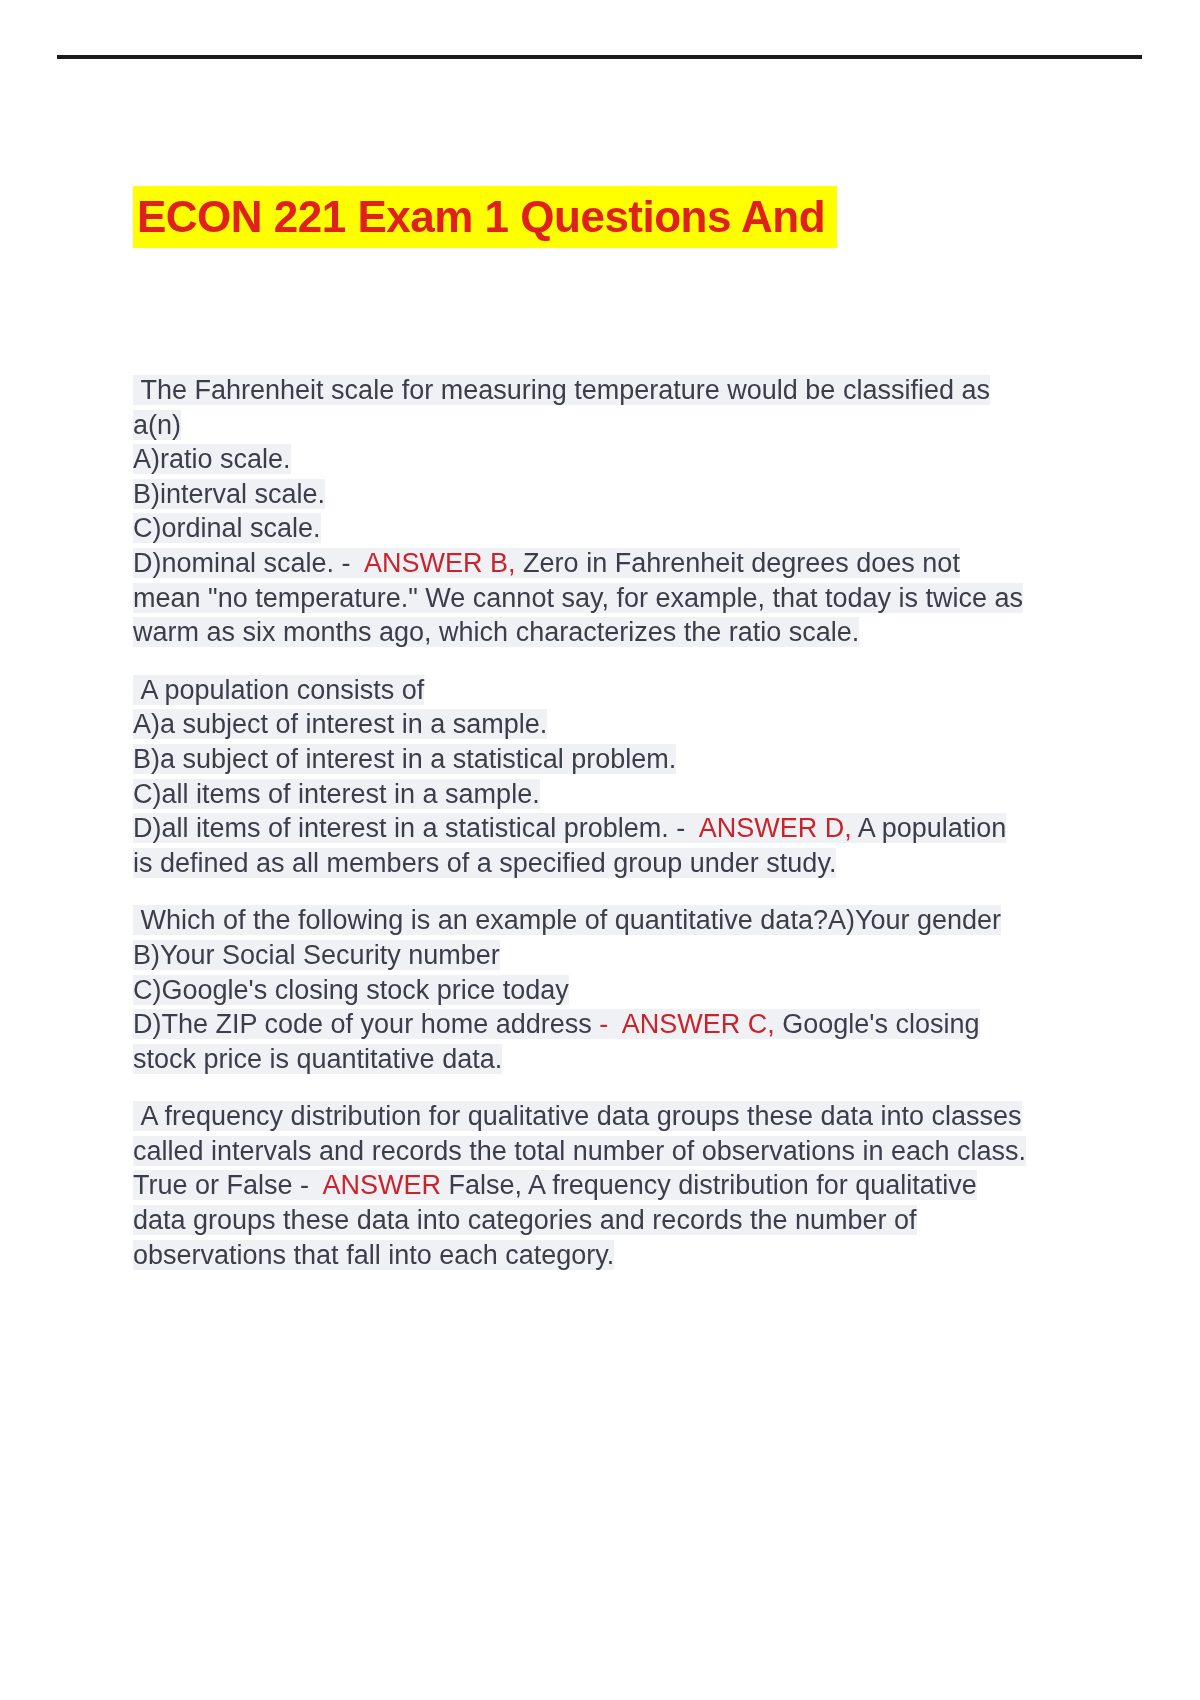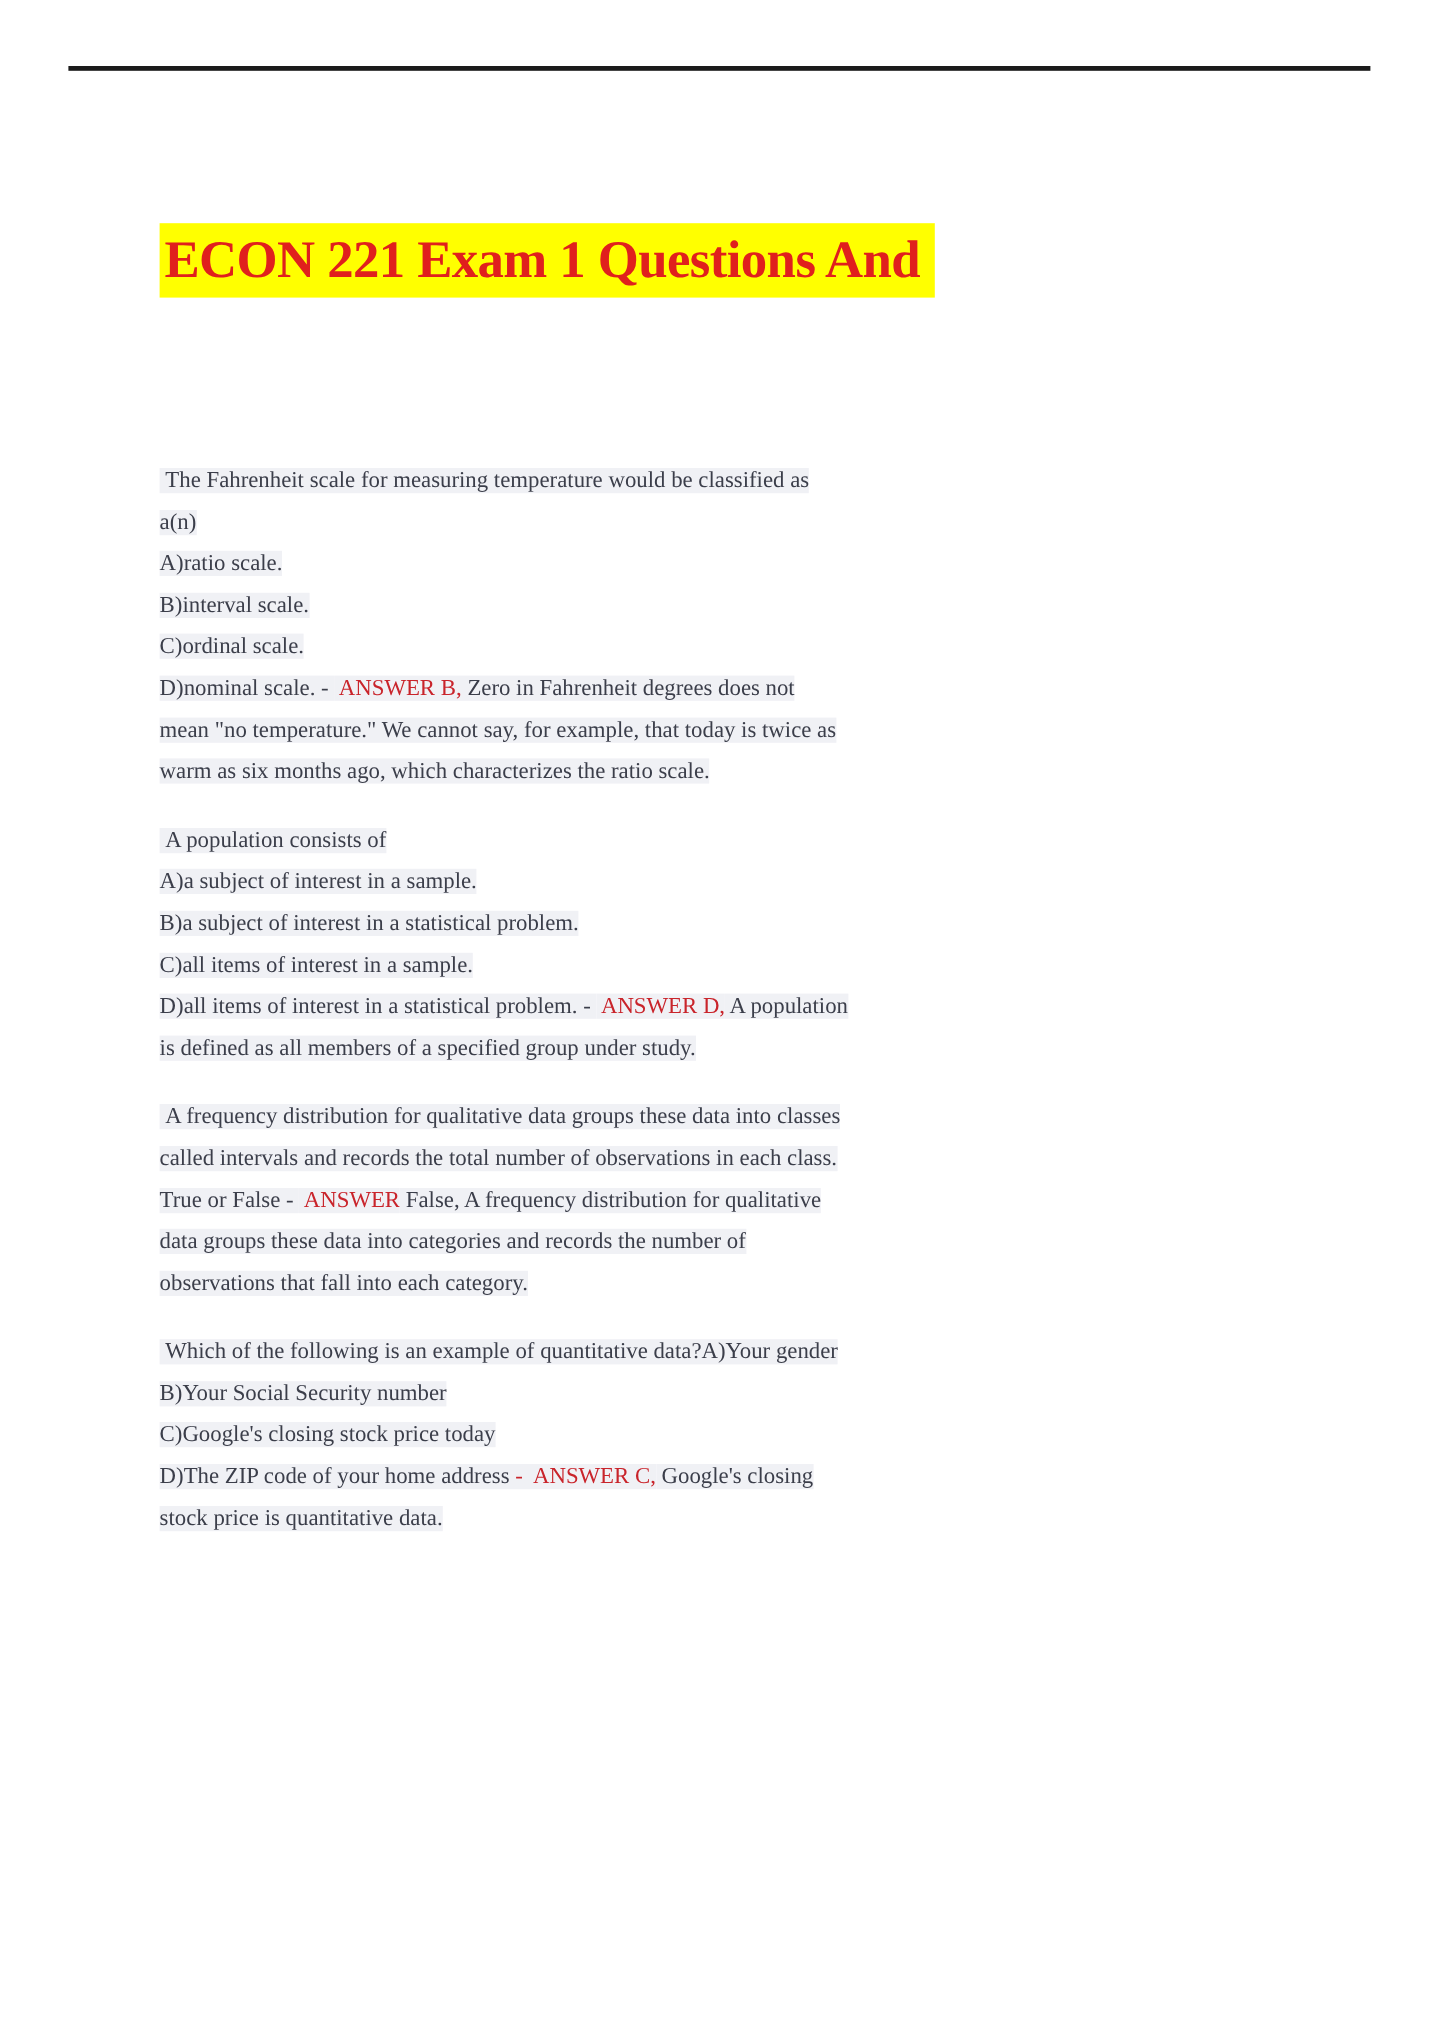--- a/index.html
+++ b/index.html
@@ -12,21 +12,21 @@
     --page-bg:#ffffff;
   }
   *{margin:0;padding:0;box-sizing:border-box;}
   html,body{background:#ffffff;}
   .page{
     position:relative;
     width:1200px;
     height:1660px;
     background:var(--page-bg);
     overflow:hidden;
-    font-family:Liberation Serif, serif;
+    font-family:Liberation Sans, sans-serif;
   }
   .rule{
     position:absolute;
     left:57px;
     width:1085px;
     height:4px;
     background:var(--rule-color);
   }
   .rule-top{top:55px;}
   .rule-bottom{top:1692px;}
@@ -43,23 +43,23 @@
     font-size:44px;
     font-weight:bold;
     line-height:62px;
     letter-spacing:-0.5px;
     padding:0 12px 0 4px;
     white-space:pre;
   }
   .doc-body{
     position:absolute;
     left:133px;
-    top:384px;
+    top:373px;
     width:975px;
-    font-size:19px;
+    font-size:27px;
     line-height:34.6px;
     color:var(--body-text);
   }
   .para{
     margin:0 0 23px 0;
     white-space:pre-wrap;
   }
   .run{
     background:var(--line-highlight);
   }
@@ -86,27 +86,27 @@
 C)ordinal scale.
 D)nominal scale. - </span><span class="run answer"> ANSWER B,</span><span class="run"> Zero in Fahrenheit degrees does not
 mean "no temperature." We cannot say, for example, that today is twice as
 warm as six months ago, which characterizes the ratio scale.</span></p>
       <p class="para"><span class="run"> A population consists of
 A)a subject of interest in a sample.
 B)a subject of interest in a statistical problem.
 C)all items of interest in a sample.
 D)all items of interest in a statistical problem. - </span><span class="run answer"> ANSWER D,</span><span class="run"> A population
 is defined as all members of a specified group under study.</span></p>
+      <p class="para"><span class="run"> Which of the following is an example of quantitative data?A)Your gender
+B)Your Social Security number
+C)Google's closing stock price today
+D)The ZIP code of your home address</span><span class="run answer"> -  ANSWER C,</span><span class="run"> Google's closing
+stock price is quantitative data.</span></p>
       <p class="para"><span class="run"> A frequency distribution for qualitative data groups these data into classes
 called intervals and records the total number of observations in each class.
 True or False - </span><span class="run answer"> ANSWER</span><span class="run"> False, A frequency distribution for qualitative
 data groups these data into categories and records the number of
 observations that fall into each category.</span></p>
-      <p class="para"><span class="run"> Which of the following is an example of quantitative data?A)Your gender
-B)Your Social Security number
-C)Google's closing stock price today
-D)The ZIP code of your home address</span><span class="run answer"> -  ANSWER C,</span><span class="run"> Google's closing
-stock price is quantitative data.</span></p>
     </div>
 
   <div class="rule rule-bottom"></div>
 
 </div>
 
 </body></html>

